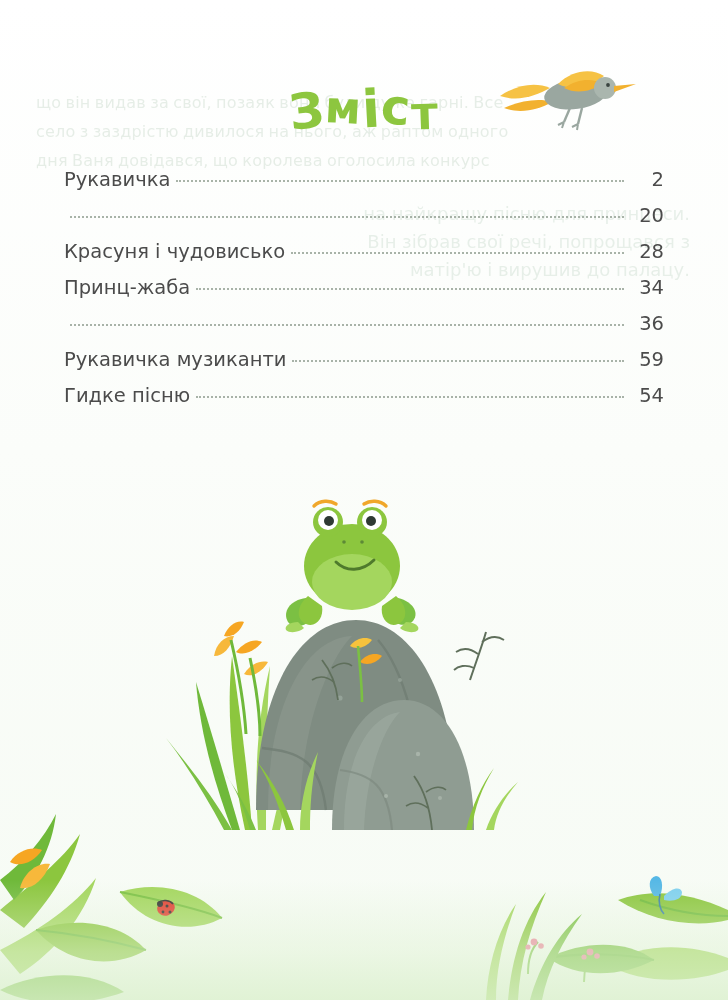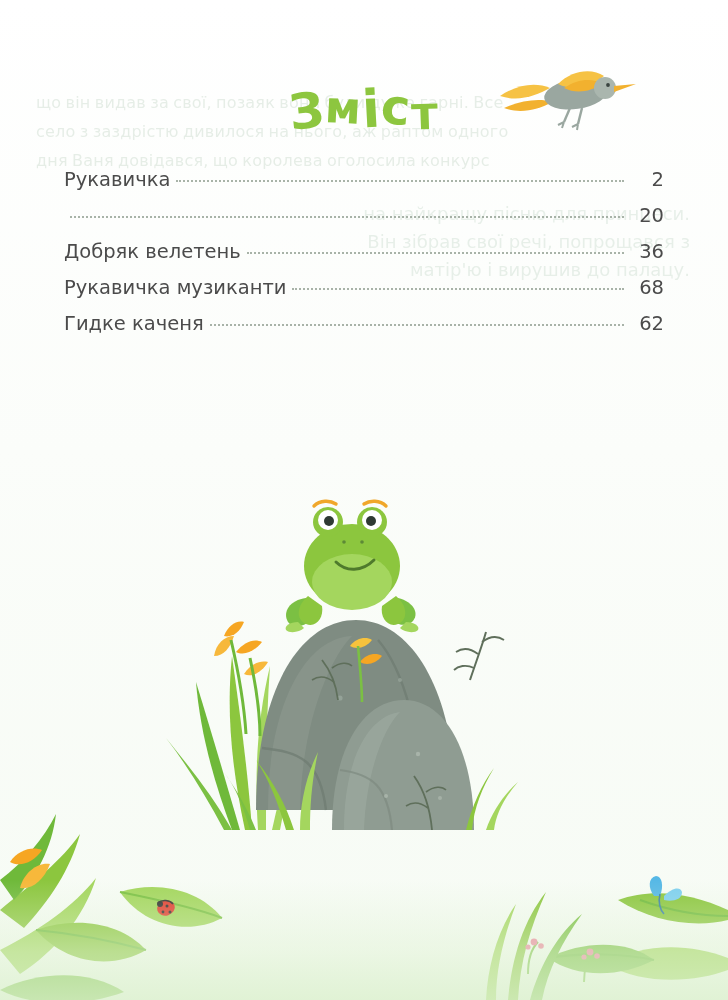--- a/index.html
+++ b/index.html
@@ -172,33 +172,42 @@
     <div class="toc-row">
       <span class="toc-label">Рукавичка</span>
       <span class="toc-dots"></span>
       <span class="toc-page">2</span>
     </div>
     <div class="toc-row">
       <span class="toc-dots"></span>
       <span class="toc-page">20</span>
     </div>
     <div class="toc-row">
-      <span class="toc-label">Добряк велетень</span>
+      <span class="toc-label">Красуня і чудовисько</span>
+      <span class="toc-dots"></span>
+      <span class="toc-page">28</span>
+    </div>
+    <div class="toc-row">
+      <span class="toc-label">Принц-жаба</span>
+      <span class="toc-dots"></span>
+      <span class="toc-page">34</span>
+    </div>
+    <div class="toc-row">
       <span class="toc-dots"></span>
       <span class="toc-page">36</span>
     </div>
     <div class="toc-row">
       <span class="toc-label">Рукавичка музиканти</span>
       <span class="toc-dots"></span>
-      <span class="toc-page">68</span>
-    </div>
-    <div class="toc-row">
-      <span class="toc-label">Гидке каченя</span>
-      <span class="toc-dots"></span>
-      <span class="toc-page">62</span>
+      <span class="toc-page">59</span>
+    </div>
+    <div class="toc-row">
+      <span class="toc-label">Гидке пісню</span>
+      <span class="toc-dots"></span>
+      <span class="toc-page">54</span>
     </div>
   </div>
 
   <svg class="illus" viewBox="0 0 728 570">
 
     <g>
       <path d="M245 400 C232 340 226 282 232 226 C240 284 248 342 252 400 Z" fill="#8cc63e"></path>
       <path d="M258 400 C254 340 258 286 270 236 C266 292 266 346 266 400 Z" fill="#a4d65e"></path>
       <path d="M232 400 C214 352 200 302 196 252 C212 304 226 352 240 400 Z" fill="#6fb93a"></path>
       <path d="M272 400 C282 352 298 306 316 266 C302 312 288 354 280 400 Z" fill="#a4d65e"></path>

